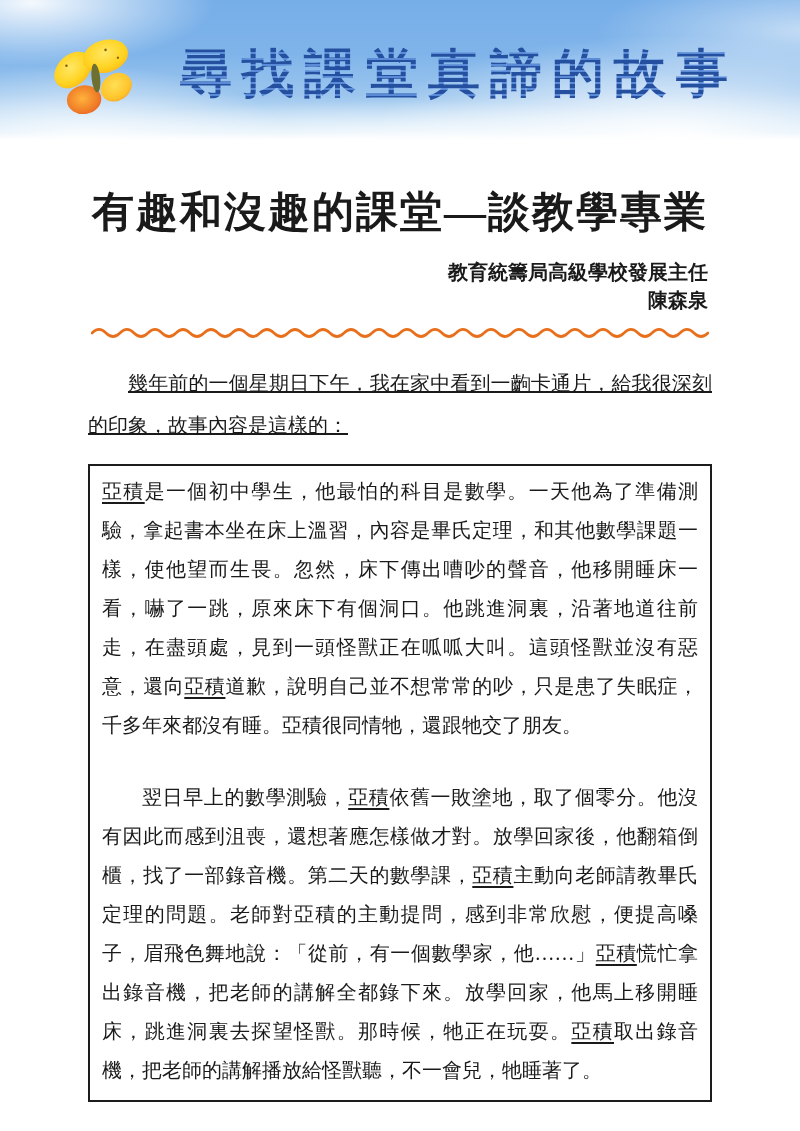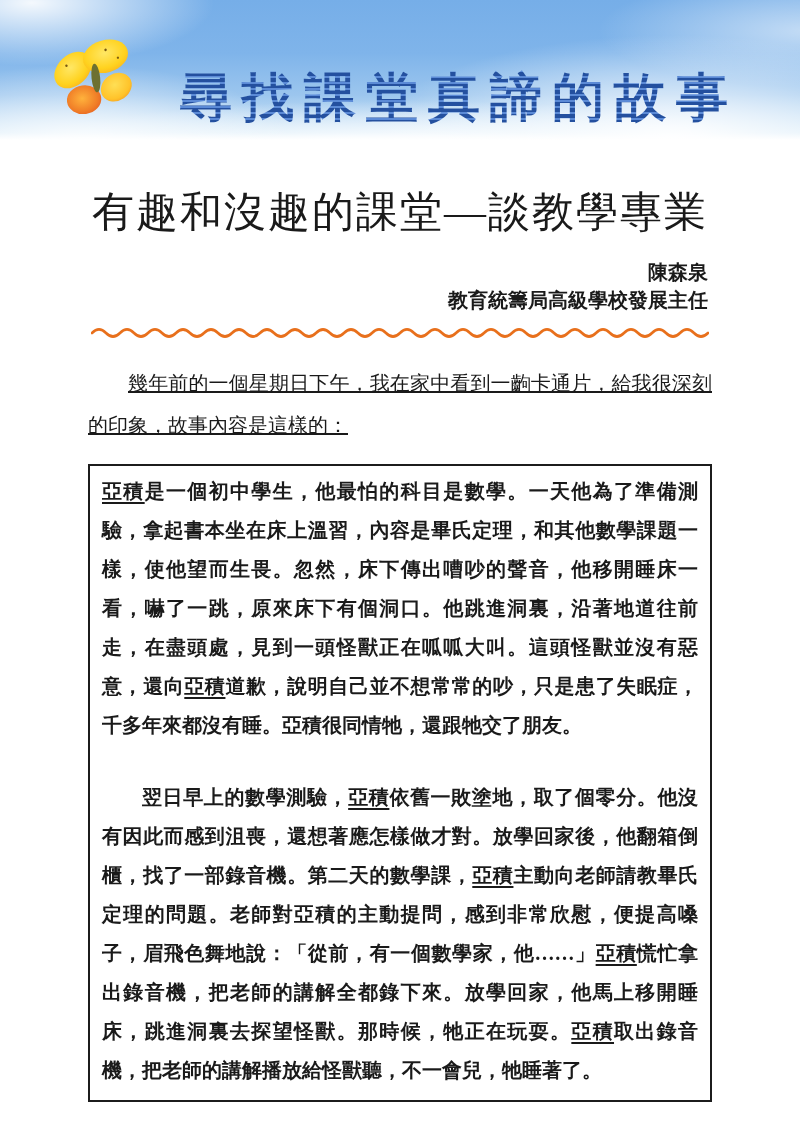--- a/index.html
+++ b/index.html
@@ -18,36 +18,36 @@
     background:
       radial-gradient(ellipse 260px 90px at 4% 2%,  rgba(255,255,255,.92), rgba(255,255,255,0) 70%),
       radial-gradient(ellipse 300px 120px at 10% 108%, rgba(255,255,255,.95), rgba(255,255,255,0) 72%),
       radial-gradient(ellipse 430px 150px at 84% 100%, rgba(255,255,255,.97), rgba(255,255,255,0) 70%),
       radial-gradient(ellipse 300px 80px at 101% 22%, rgba(255,255,255,.55), rgba(255,255,255,0) 70%),
       radial-gradient(ellipse 500px 60px at 50% 104%, rgba(255,255,255,.9), rgba(255,255,255,0) 75%),
       linear-gradient(180deg,#76aee8 0%,#7fb4ea 38%,#9cc6ee 68%,#d9ecf9 95%,#ffffff 100%);
   }
   .butterfly{position:absolute;left:50px;top:34px;width:96px;height:88px;}
   .banner-title{
-    position:absolute;left:180px;top:60px;width:560px;
+    position:absolute;left:180px;top:36px;width:560px;
     font-size:52px;line-height:76px;font-weight:bold;
     letter-spacing:10px;white-space:nowrap;
     color:#2e62b8;
     background:repeating-linear-gradient(180deg,#24509f 0px,#24509f 4px,#5b8ad6 4px,#5b8ad6 6px);
     -webkit-background-clip:text;background-clip:text;
     -webkit-text-fill-color:transparent;
     text-shadow:none;
   }
   
   .page{padding:0 88px;}
   .article-title{
     margin:44px 0 0 0;
     text-align:center;
     font-size:42px;line-height:56px;
-    font-weight:400;letter-spacing:2px;
+    font-weight:700;letter-spacing:2px;
     white-space:nowrap;
   }
   .author-block{
     margin-top:18px;
     text-align:right;
     font-weight:bold;
     font-size:20px;line-height:28px;
     padding-right:4px;
   }
   .wavy{display:block;margin:12px auto 0 auto;width:618px;height:12px;}
@@ -61,21 +61,20 @@
   
   .story-box{
     margin-top:18px;
     border:2px solid #1c1c1c;
     padding:6px 12px 10px 12px;
   }
   .story-para{
     margin:0;
     font-size:20px;line-height:39px;
     text-align:justify;
-    font-weight:bold;
   }
   .story-para.indent{text-indent:2em;margin-top:33px;}
   .u{text-decoration:underline;text-underline-offset:4px;}
 </style>
 </head>
 <body>
 
 <div class="banner">
   <svg class="butterfly" viewBox="0 0 100 92">
     <defs>
@@ -108,22 +107,22 @@
     </g>
   </svg>
   <div class="banner-title">尋找課堂真諦的故事</div>
 </div>
 
 <div class="page">
 
   <h1 class="article-title">有趣和沒趣的課堂—談教學專業</h1>
 
   <div class="author-block">
+    <div>教育統籌局高級學校發展主任</div>
     <div>陳森泉</div>
-    <div>教育統籌局高級學校發展主任</div>
   </div>
 
   <svg class="wavy" viewBox="0 0 618 12" preserveAspectRatio="none">
     <path id="wave-path" d="M1 7 q7 -7 14 0 t14 0 t14 0 t14 0 t14 0 t14 0 t14 0 t14 0 t14 0 t14 0 t14 0 t14 0 t14 0 t14 0 t14 0 t14 0 t14 0 t14 0 t14 0 t14 0 t14 0 t14 0 t14 0 t14 0 t14 0 t14 0 t14 0 t14 0 t14 0 t14 0 t14 0 t14 0 t14 0 t14 0 t14 0 t14 0 t14 0 t14 0 t14 0 t14 0 t14 0 t14 0 t14 0 t14 0" fill="none" stroke="#e8701c" stroke-width="2.6" stroke-linecap="round"></path>
   </svg>
 
   <p class="intro">幾年前的一個星期日下午，我在家中看到一齣卡通片，給我很深刻的印象，故事內容是這樣的：</p>
 
   <div class="story-box">
       <p class="story-para"><span class="u">亞積</span><span>是一個初中學生，他最怕的科目是數學。一天他為了準備測驗，拿起書本坐在床上溫習，內容是畢氏定理，和其他數學課題一樣，使他望而生畏。忽然，床下傳出嘈吵的聲音，他移開睡床一看，嚇了一跳，原來床下有個洞口。他跳進洞裏，沿著地道往前走，在盡頭處，見到一頭怪獸正在呱呱大叫。這頭怪獸並沒有惡意，還向</span><span class="u">亞積</span><span>道歉，說明自己並不想常常的吵，只是患了失眠症，千多年來都沒有睡。亞積很同情牠，還跟牠交了朋友。</span></p>

